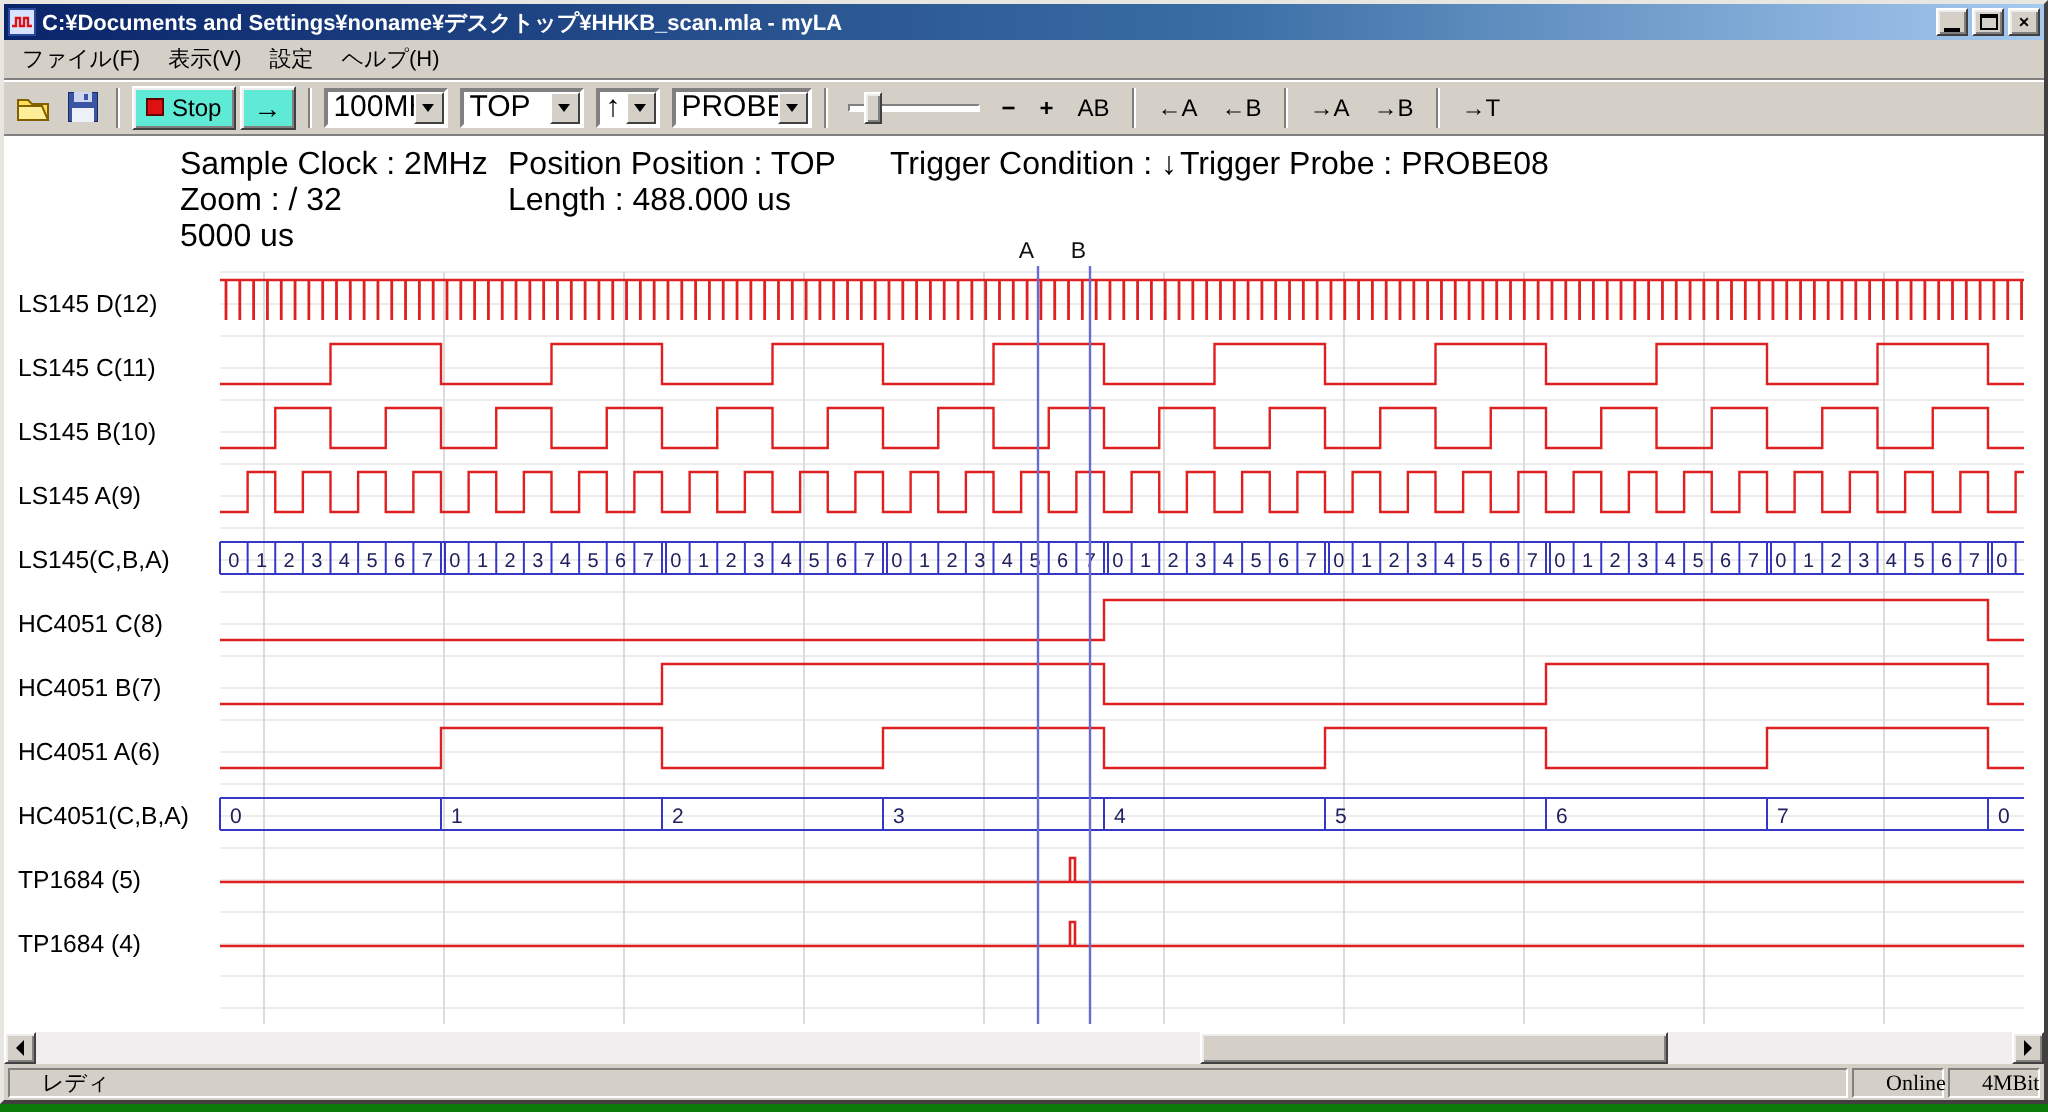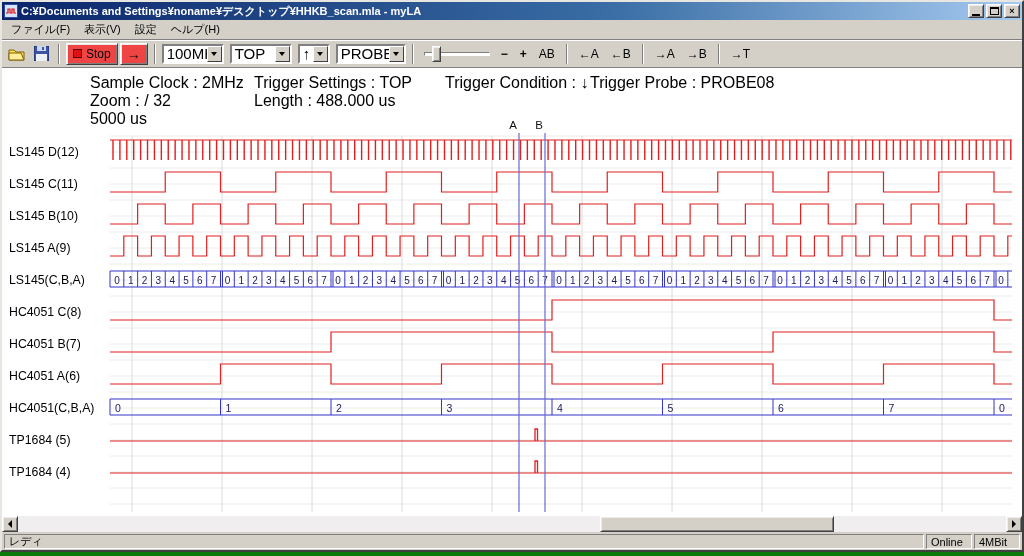--- a/index.html
+++ b/index.html
@@ -25,21 +25,21 @@
   .glyph-max { width:9px; height:8px; border:1px solid #000; border-top:2px solid #000; }
   
   .menubar { height:20px; display:flex; align-items:center; padding-left:2px;
              border-bottom:1px solid #808080; box-shadow:0 1px 0 #fff; flex:0 0 auto; }
   .menu-item { padding:2px 7px; font-size:11px; color:#000; }
   
   .toolbar { height:28px; display:flex; align-items:center; padding:0 4px; gap:2px;
              border-bottom:1px solid #808080; box-shadow:0 1px 0 #fff; flex:0 0 auto; }
   .tool-icon { width:22px; height:22px; display:flex; align-items:center; justify-content:center; }
   .sep { width:2px; height:20px; border-left:1px solid #808080; border-right:1px solid #fff; margin:0 4px; }
-  .raised-btn { background:#ef4444; border:1px solid; border-color:#fff #404040 #404040 #fff;
+  .raised-btn { background:#5eead4; border:1px solid; border-color:#fff #404040 #404040 #fff;
                 box-shadow:inset 1px 1px 0 #ececec, inset -1px -1px 0 #808080;
                 height:22px; display:flex; align-items:center; justify-content:center;
                 font-size:12px; color:#000; padding:0 6px; gap:4px; }
   .stop-square { width:9px; height:9px; background:#dd1111; border:1px solid #660000; }
   .run-arrow { font-weight:bold; font-size:14px; }
   .dd { width:62px; height:20px; background:#fff; border:2px solid; border-color:#808080 #fff #fff #808080;
         display:flex; align-items:flex-end; font-size:15px; padding-left:3px; color:#000; }
   .dd.small { width:32px; }
   .dd.wide { width:70px; }
   .dd-text { flex:1; white-space:nowrap; overflow:hidden; }
@@ -70,21 +70,21 @@
               border-right:4px solid #000; }
   .tri-right { width:0; height:0; border-top:4px solid transparent; border-bottom:4px solid transparent;
                border-left:4px solid #000; }
   .sb-track { position:relative; flex:1; }
   .sb-thumb { position:absolute; top:0; height:16px; background:#d4d0c8;
               border:1px solid; border-color:#fff #404040 #404040 #fff;
               box-shadow:inset 1px 1px 0 #ececec, inset -1px -1px 0 #808080; }
   
   .statusbar { height:18px; display:flex; align-items:stretch; gap:2px; padding:2px 2px 1px 2px; flex:0 0 auto; }
   .status-pane { border:1px solid; border-color:#808080 #fff #fff #808080;
-                 font-size:11px; color:#000; display:flex; align-items:center; padding:0 4px; }
+                 font-size:11px; color:#000; display:flex; align-items:center; padding:0 16px;font-family:Liberation Serif, serif; }
   .status-pane.stretch { flex:1; }
   .status-pane.fixed { width:46px; flex:0 0 auto; }
 </style>
 </head>
 <body>
 
 <div class="window">
 
   <div class="titlebar">
     <svg class="title-icon" viewBox="0 0 14 14">
@@ -174,21 +174,21 @@
     <div class="flat-btn">←B</div>
     <div class="sep"></div>
     <div class="flat-btn">→A</div>
     <div class="flat-btn">→B</div>
     <div class="sep"></div>
     <div class="flat-btn">→T</div>
   </div>
 
   <div class="main">
     <div class="info-text" style="left:88px; top:6px;">Sample Clock : 2MHz</div>
-    <div class="info-text" style="left:252px; top:6px;">Trigger Settings : TOP</div>
+    <div class="info-text" style="left:252px; top:6px;">Position Position : TOP</div>
     <div class="info-text" style="left:443px; top:6px;">Trigger Condition : ↓</div>
     <div class="info-text" style="left:588px; top:6px;">Trigger Probe : PROBE08</div>
     <div class="info-text" style="left:88px; top:24px;">Zoom : / 32</div>
     <div class="info-text" style="left:252px; top:24px;">Length : 488.000 us</div>
     <div class="info-text" style="left:88px; top:42px;">5000 us</div>
 
     <svg id="wave-svg" width="1024" height="401" viewBox="0 0 1024 401">
         <line x1="108" y1="21" x2="1010" y2="21" stroke="#ececec" stroke-width="1"></line>
         <line x1="108" y1="37" x2="1010" y2="37" stroke="#ececec" stroke-width="1"></line>
         <line x1="108" y1="53" x2="1010" y2="53" stroke="#ececec" stroke-width="1"></line>

